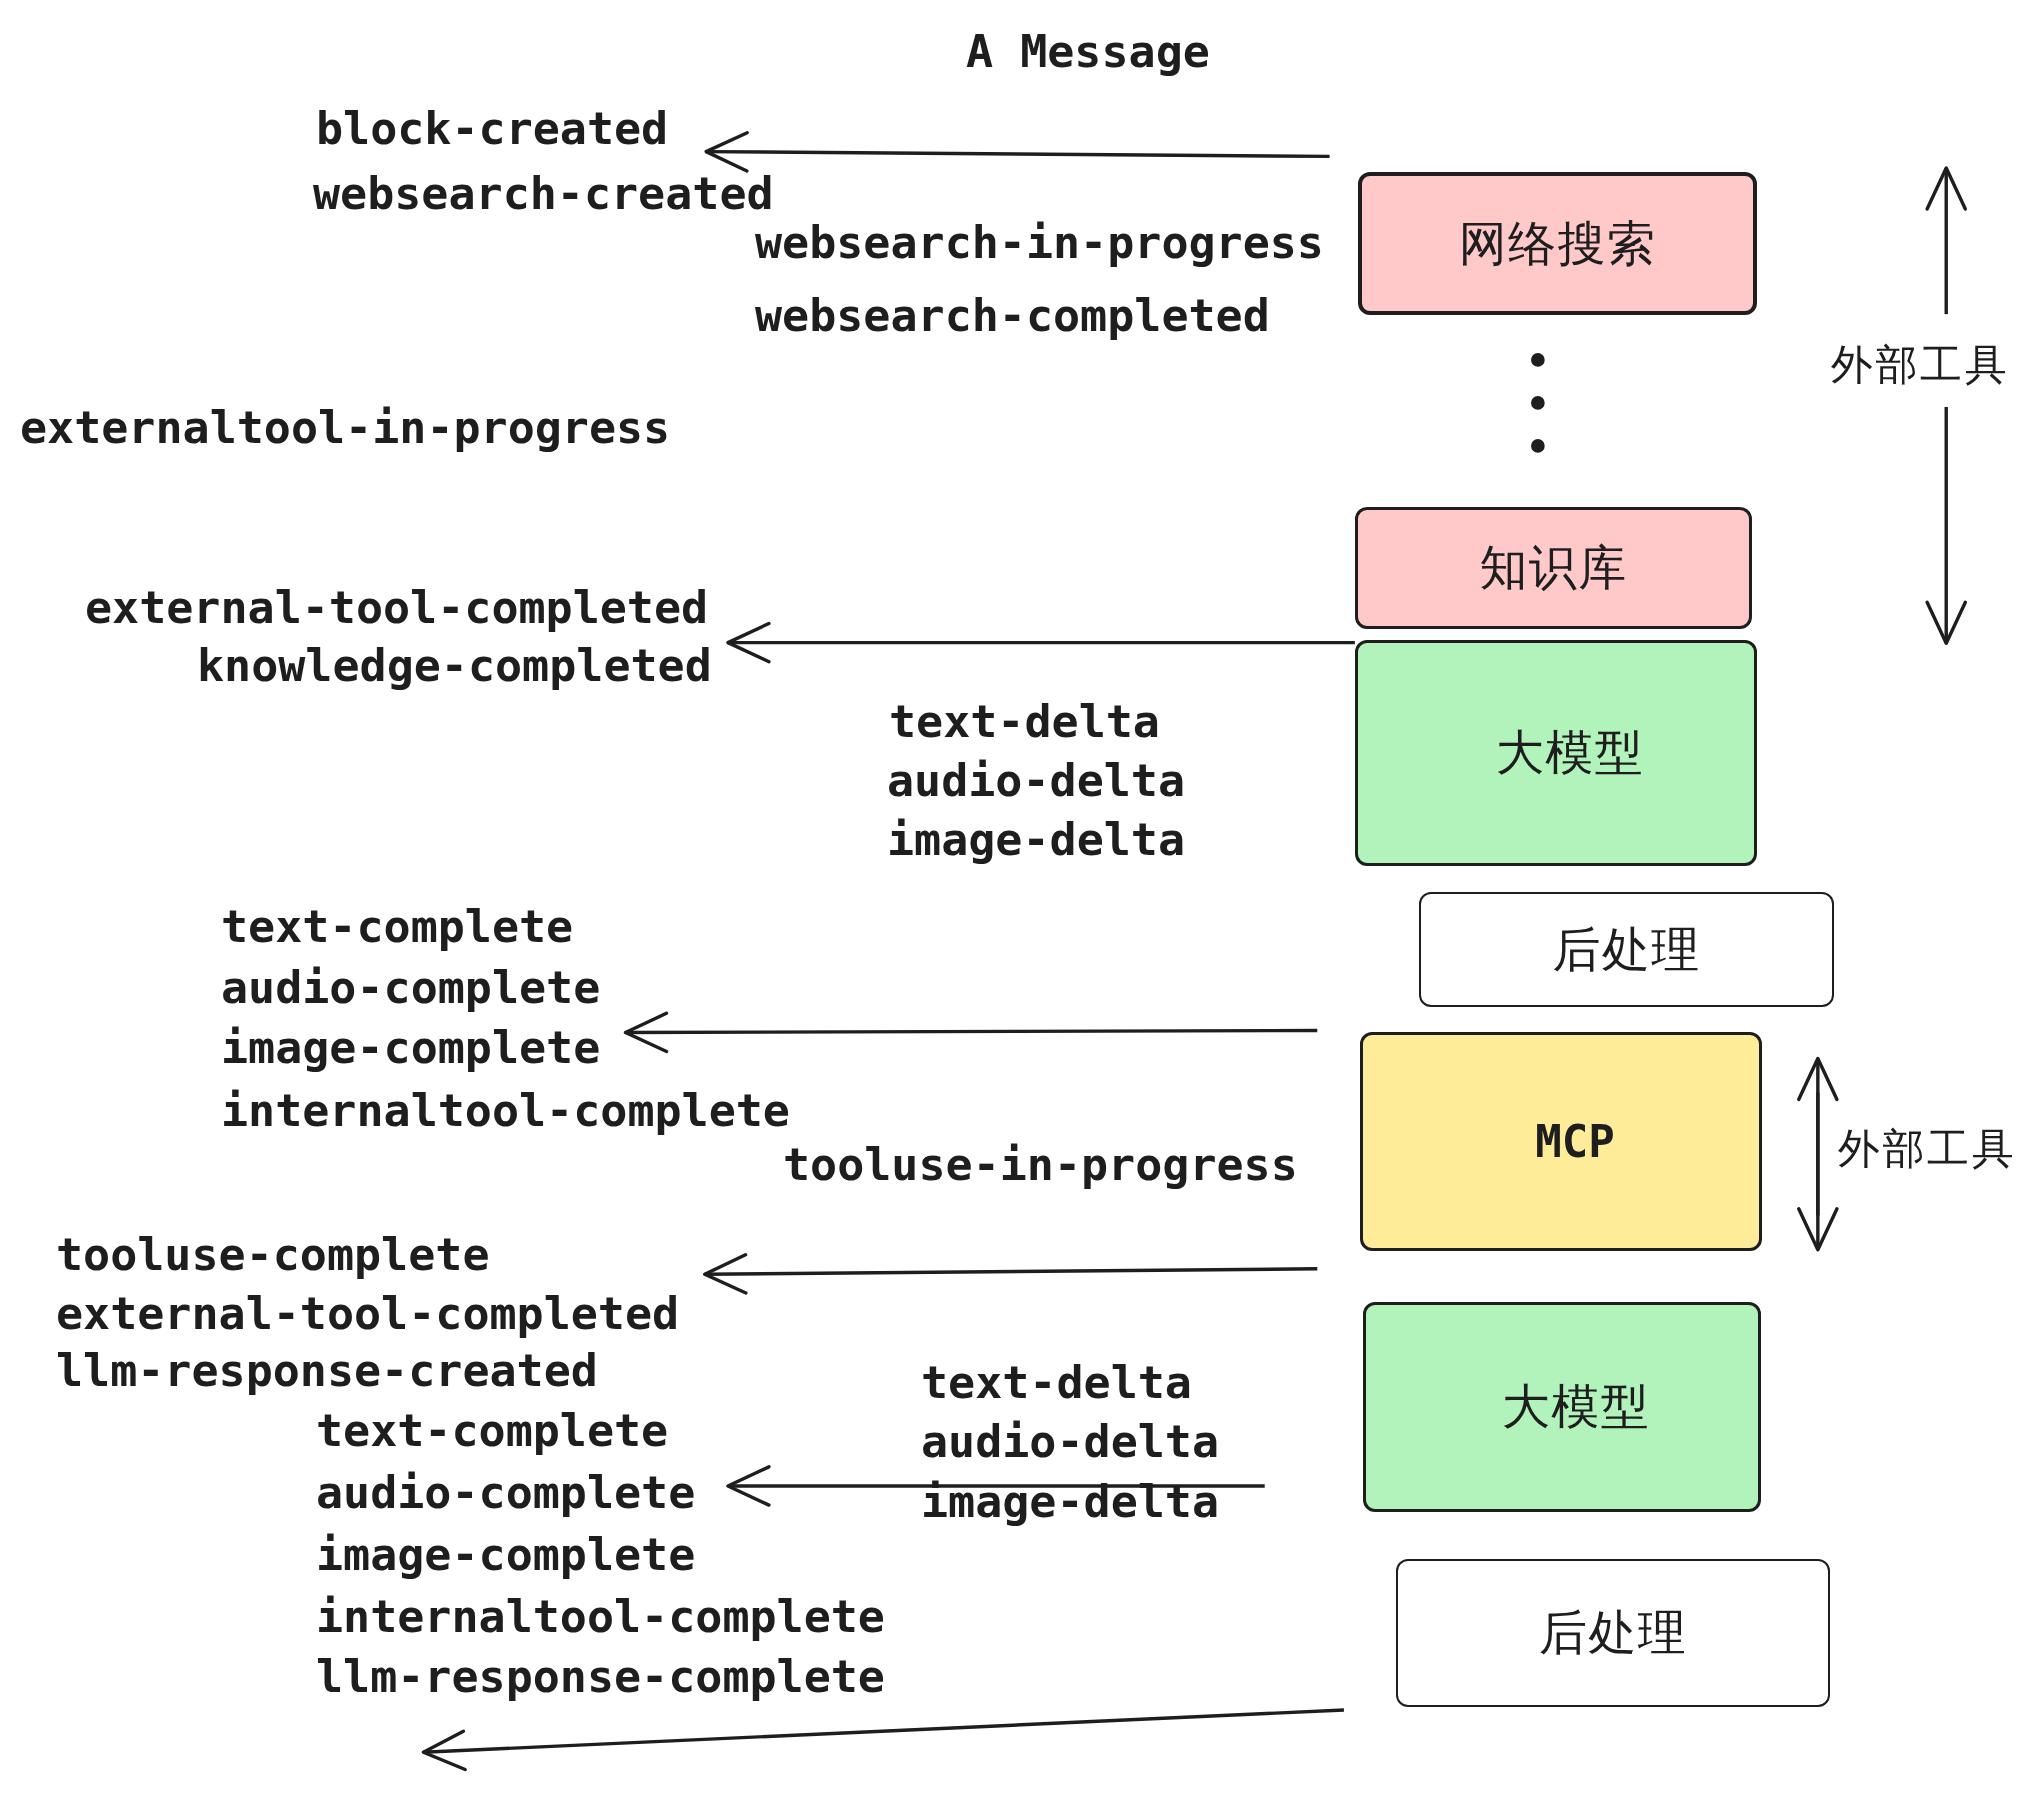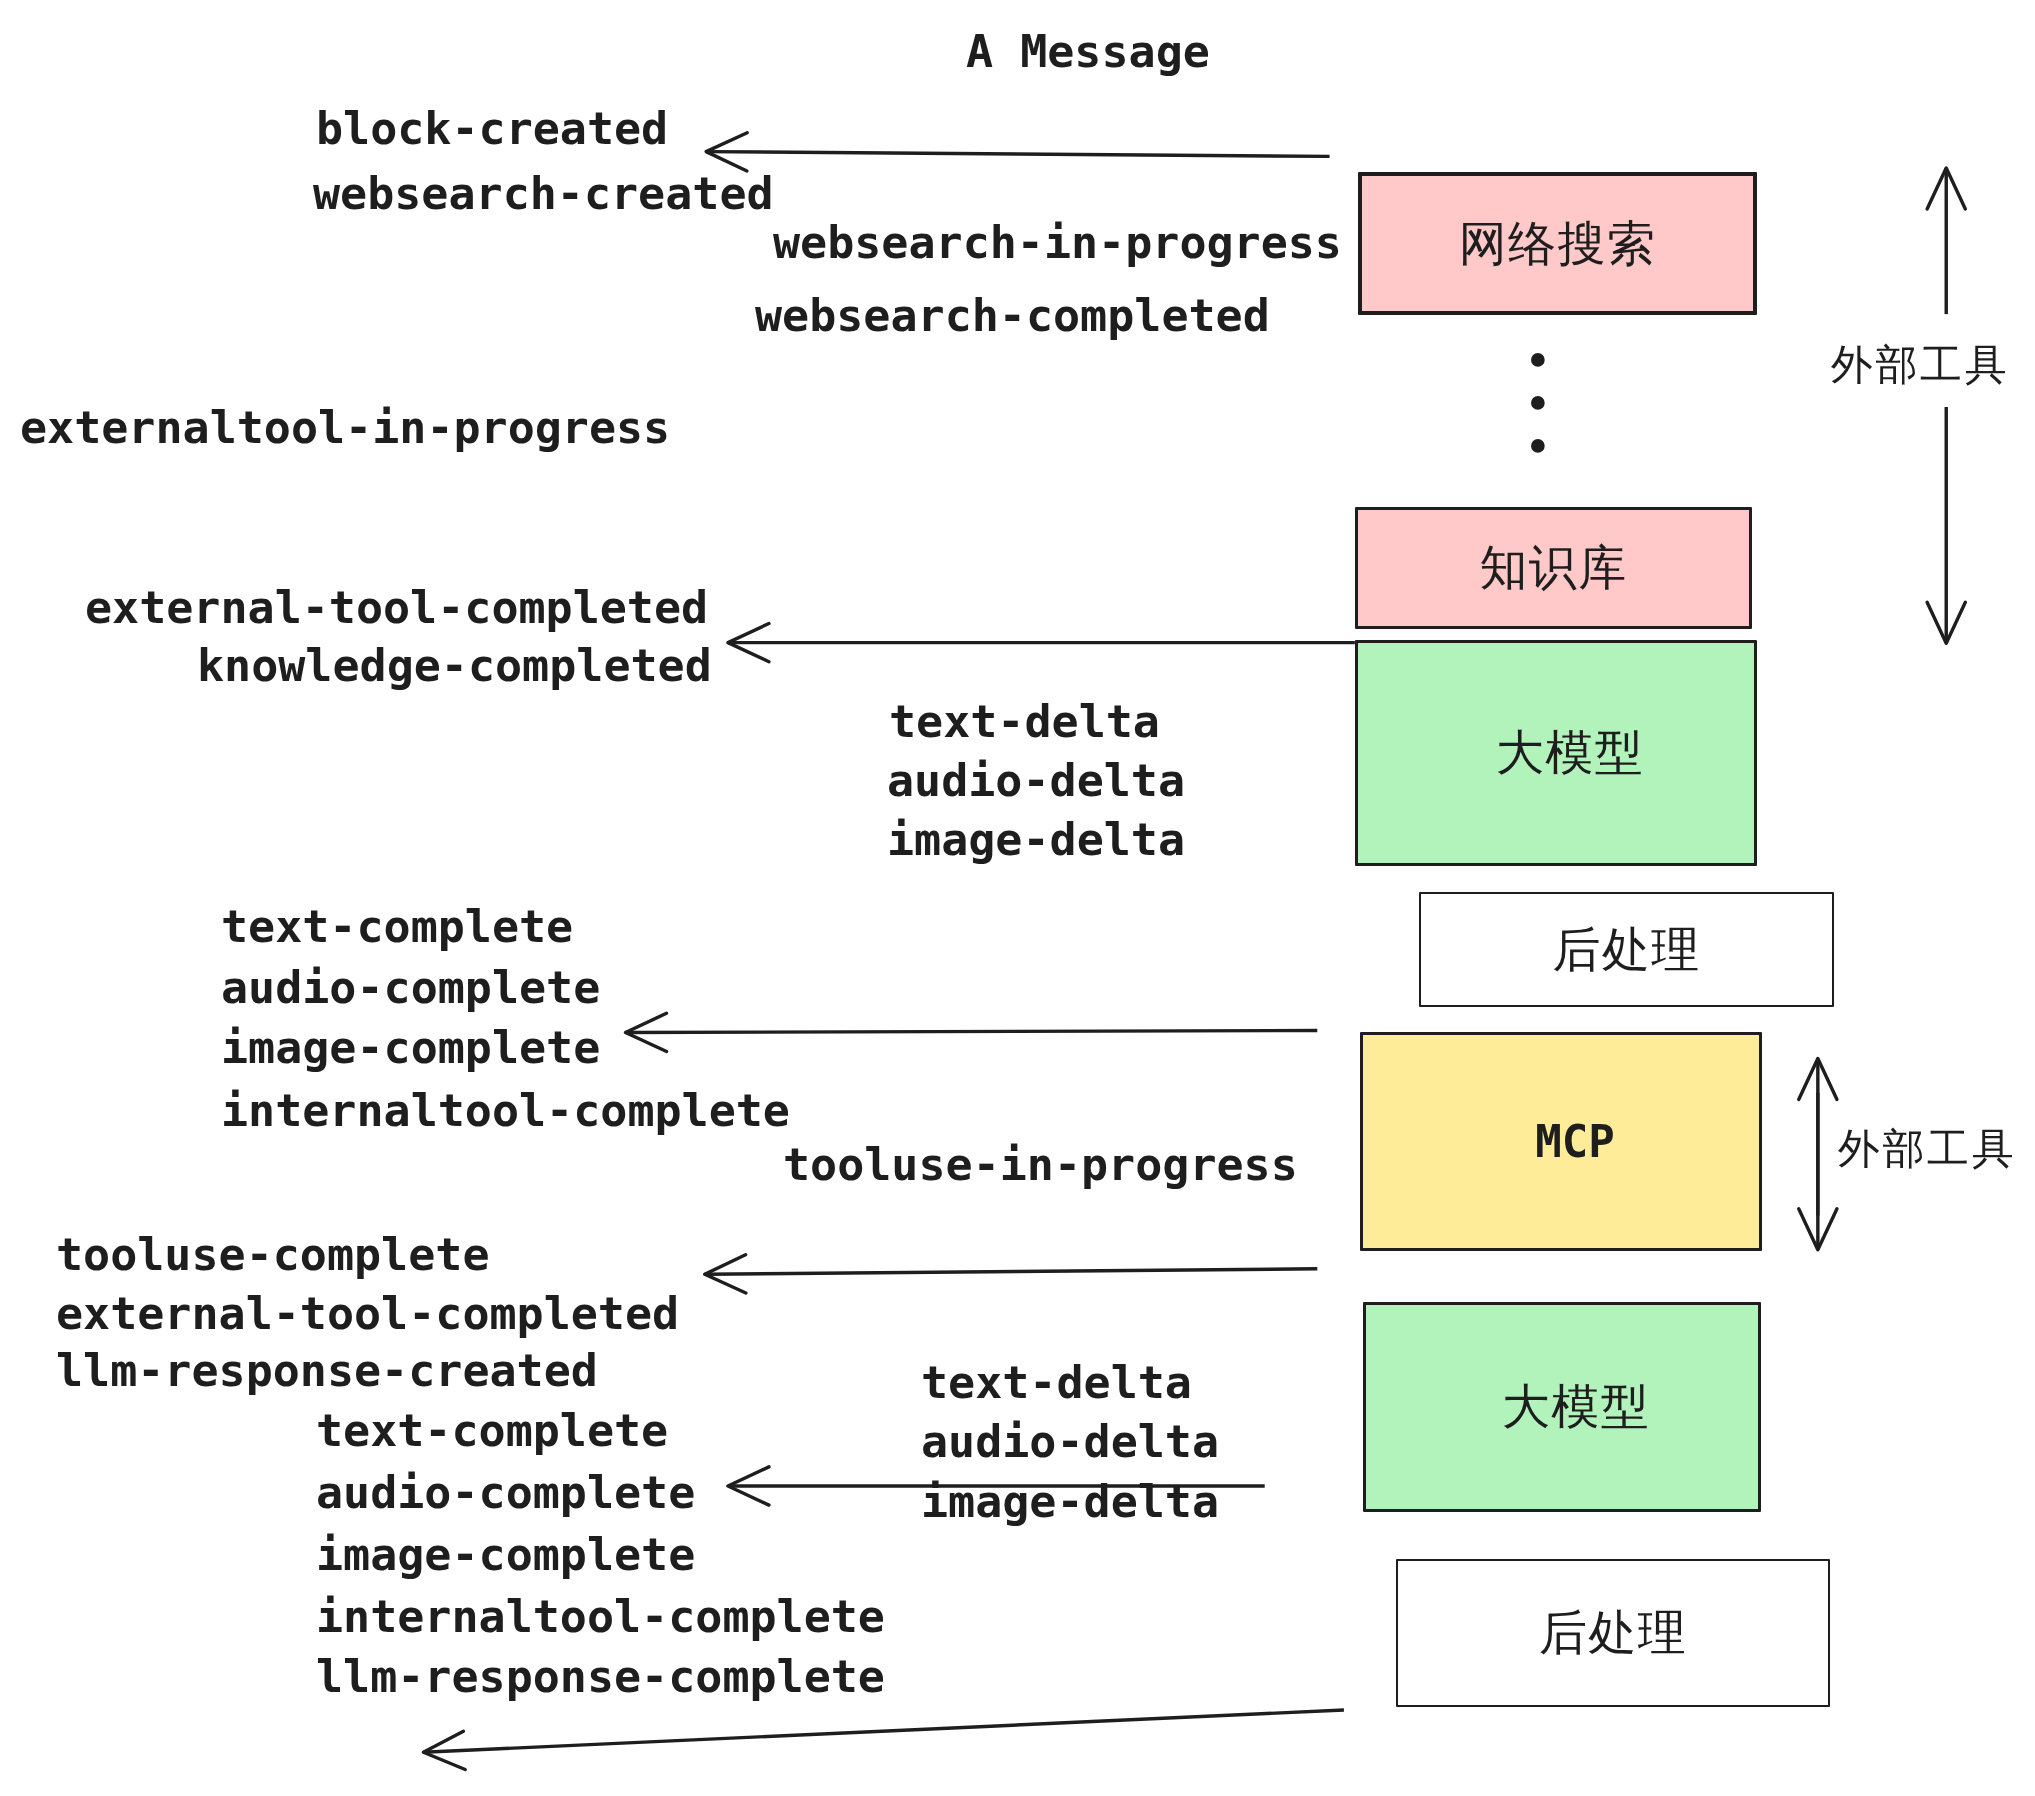--- a/index.html
+++ b/index.html
@@ -21,21 +21,21 @@
     position:absolute;
     font-family:"DejaVu Sans Mono",monospace;
     font-size:45px;font-weight:600;
     line-height:1;
     white-space:nowrap;
     margin-top:7px;
   }
   .box{
     position:absolute;
     border:3.4px solid var(--c-ink,#1e1e1e);
-    border-radius:1px;
+    border-radius:12px;
     display:flex;align-items:center;justify-content:center;
     font-family:"Liberation Sans",sans-serif;
     font-size:48px;font-weight:500;
     letter-spacing:1.4px;
     box-sizing:border-box;
     background:var(--c-white,#ffffff);
   }
   .box.c-pink{background:var(--c-pink,#ffc9c9);}
   .box.c-green{background:var(--c-green,#b2f2bb);padding-left:28px;}
   .box.c-yellow{background:var(--c-yellow,#ffec99);}
@@ -92,21 +92,21 @@
   <div class="box c-white" style="left:1373px;top:892px;width:415px;height:115px">后处理</div>
   <div class="box c-yellow mono-label" style="left:1360px;top:1032px;width:402px;height:219px">MCP</div>
   <div class="box c-green" style="left:1363px;top:1302px;width:398px;height:210px">大模型</div>
   <div class="box c-white" style="left:1350px;top:1559px;width:434px;height:148px">后处理</div>
 
   <div class="side-label" style="left:1828px;top:337px">外部工具</div>
   <div class="side-label" style="left:1835px;top:1121px">外部工具</div>
 
   <div class="lbl" style="left:316px;top:99px">block-created</div>
   <div class="lbl" style="left:313px;top:164px">websearch-created</div>
-  <div class="lbl" style="left:773px;top:213px">websearch-in-progress</div>
+  <div class="lbl" style="left:755px;top:213px">websearch-in-progress</div>
   <div class="lbl" style="left:755px;top:286px">websearch-completed</div>
   <div class="lbl" style="left:20px;top:398px">externaltool-in-progress</div>
   <div class="lbl" style="left:85px;top:578px">external-tool-completed</div>
   <div class="lbl" style="left:197px;top:636px">knowledge-completed</div>
   <div class="lbl" style="left:889px;top:692px">text-delta</div>
   <div class="lbl" style="left:887px;top:751px">audio-delta</div>
   <div class="lbl" style="left:887px;top:810px">image-delta</div>
   <div class="lbl" style="left:221px;top:897px">text-complete</div>
   <div class="lbl" style="left:221px;top:958px">audio-complete</div>
   <div class="lbl" style="left:221px;top:1018px">image-complete</div>

